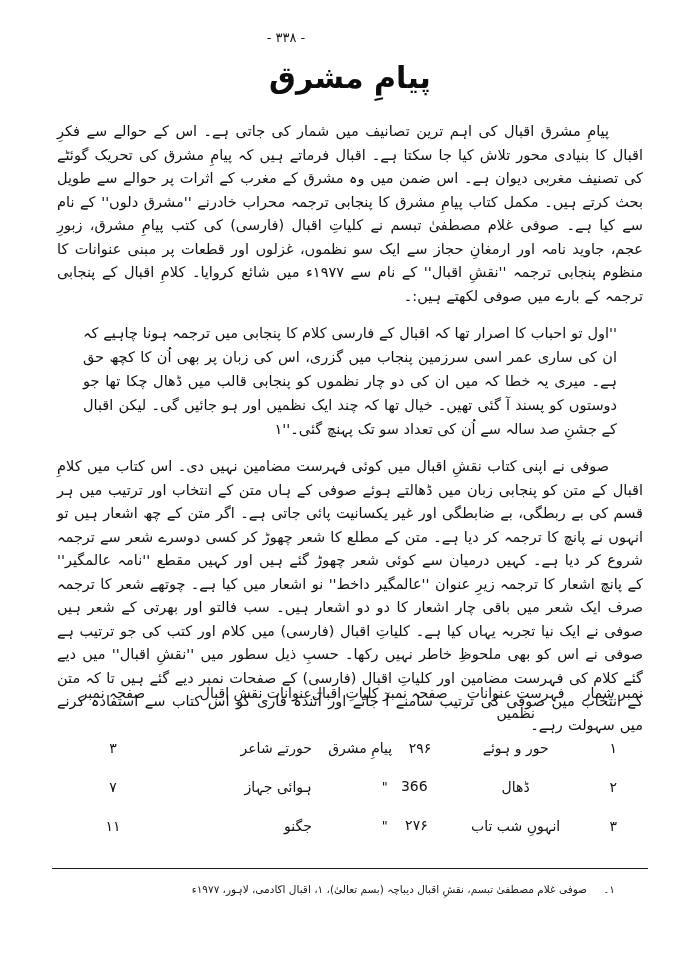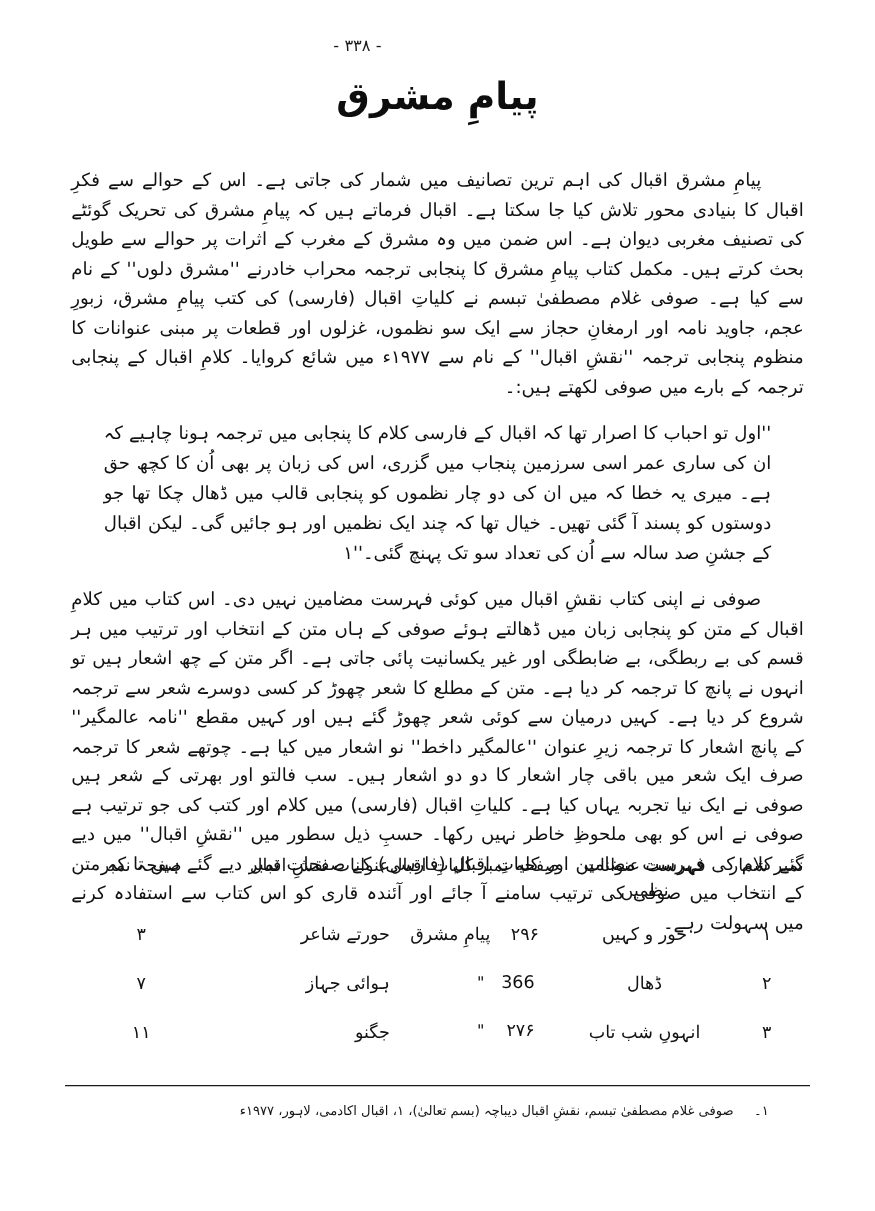--- a/index.html
+++ b/index.html
@@ -40,21 +40,21 @@
     font-size: 30px;
     font-weight: bold;
     color: #0d0d0d;
     letter-spacing: 0px;
     line-height: 1.2;
   }
 
   
   .body-wrap {
     position: absolute;
-    top: 134px;
+    top: 120px;
     right: 57px;
     width: 586px;
   }
 
   p.para {
     margin: 0 0 11px 0;
     font-size: 14.5px;
     line-height: 23.5px;
     text-align: justify;
     text-align-last: right;
@@ -185,21 +185,21 @@
           </th>
           <th class="c-npage">
             <span class="hdr-stack">صفحہ نمبر</span>
           </th>
         </tr>
       </thead>
       <tbody>
 
         <tr>
           <td class="c-serial">۱</td>
-          <td class="c-title">حور و کہیں</td>
+          <td class="c-title">حور و ہوئے</td>
           <td class="c-kpage">
             <span class="kpage-cell">
               <span class="kpage-num">۲۹۶</span><span class="kpage-book">پیامِ مشرق</span>
             </span>
           </td>
           <td class="c-ntitle">حورتے شاعر</td>
           <td class="c-npage">۳</td>
         </tr>
 
         <tr>

